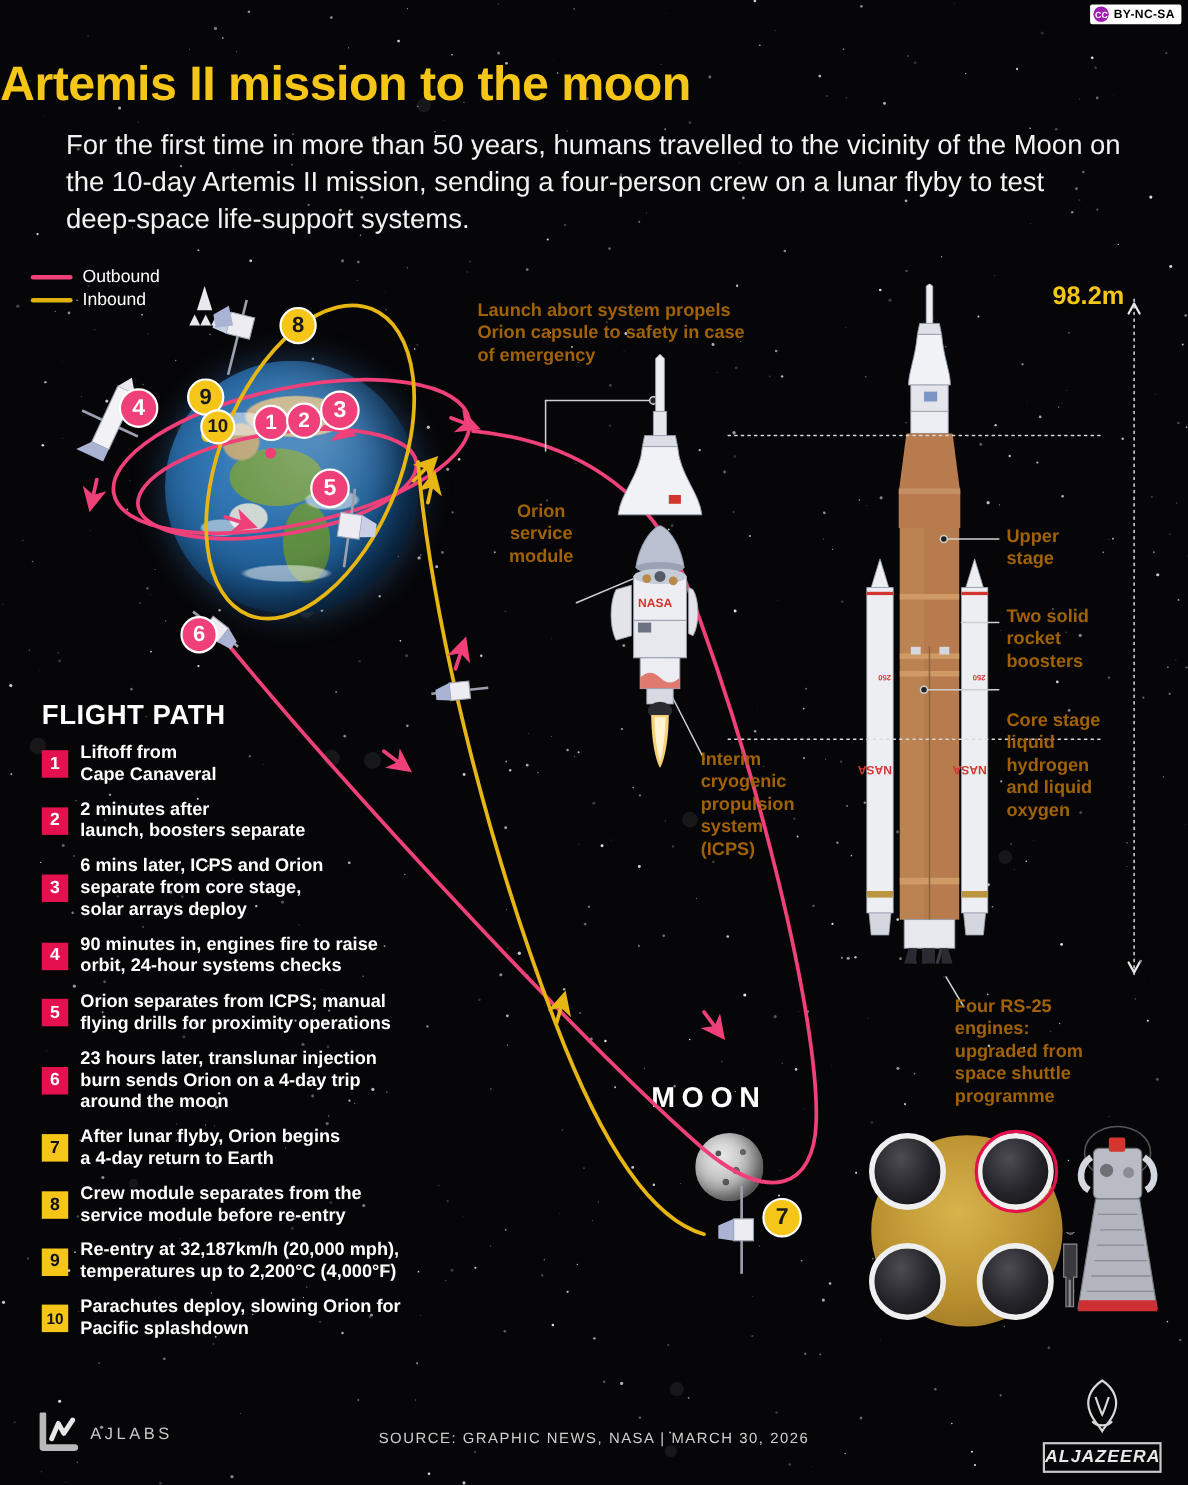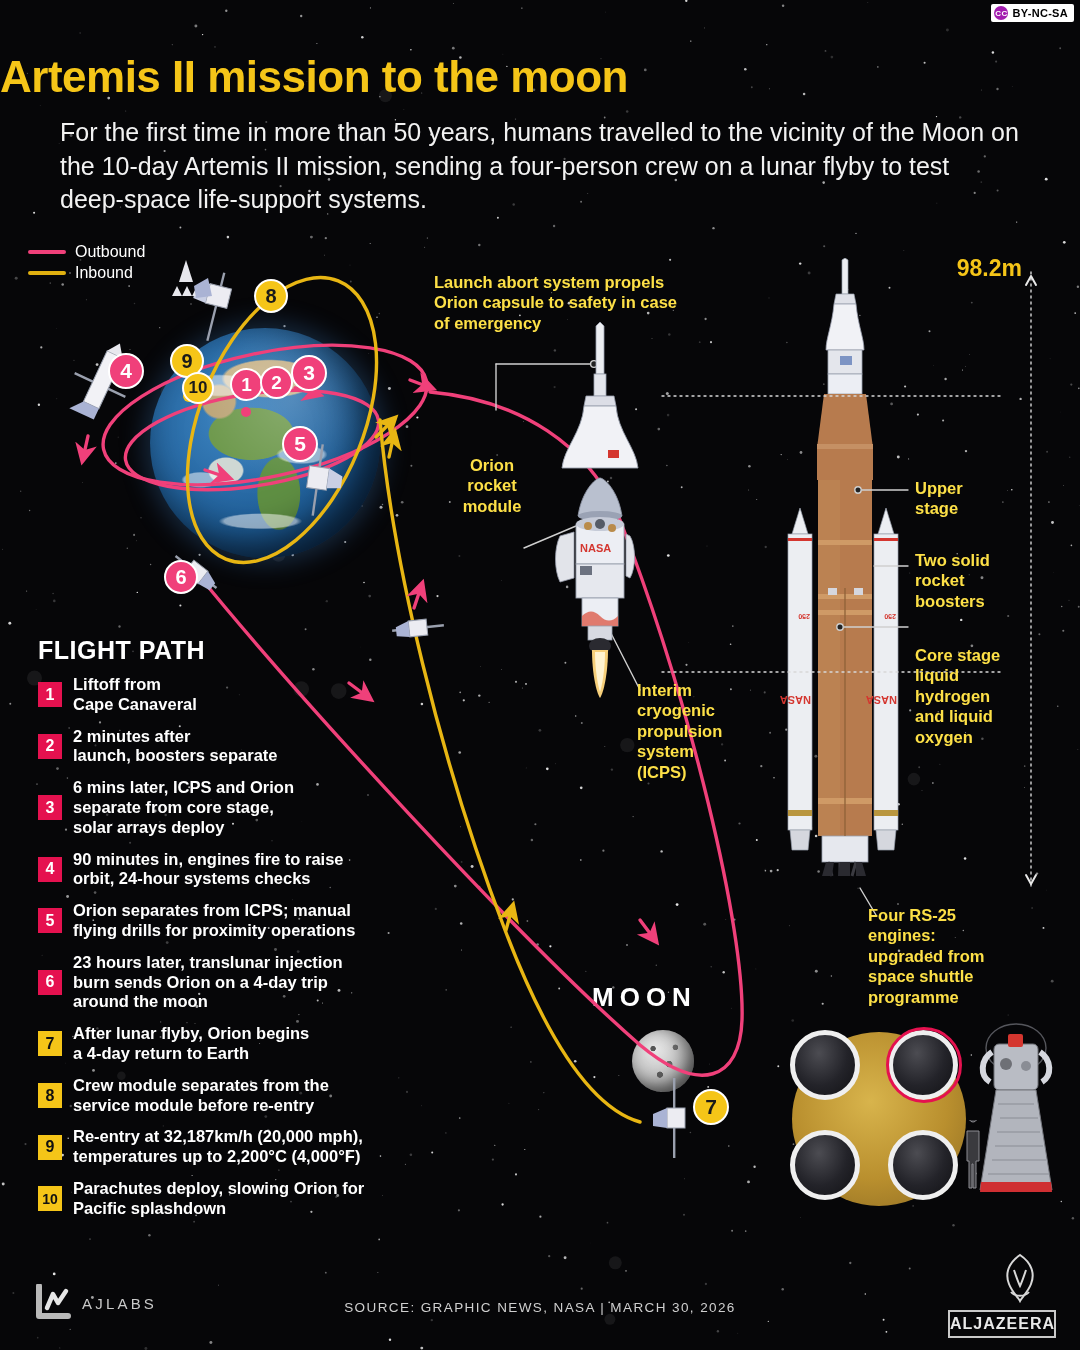--- a/index.html
+++ b/index.html
@@ -70,21 +70,21 @@
   .fp{position:absolute;left:38px;top:636px;width:420px;z-index:30;}
   .fp-title{font-size:25px;font-weight:bold;letter-spacing:.5px;margin:0 0 10px 0;}
   .fp-item{display:flex;align-items:center;gap:11px;margin-bottom:12px;}
   .fp-badge{flex:0 0 auto;width:24px;height:25px;display:flex;align-items:center;justify-content:center;
     font-size:16px;font-weight:bold;}
   .fp-badge.pink{background:#E5114F;color:#fff;}
   .fp-badge.yellow{background:#F5C518;color:#111;}
   .fp-text{font-size:16.5px;line-height:1.2;font-weight:bold;color:#fff;}
 
   
-  .callout{position:absolute;font-size:16.5px;line-height:1.24;font-weight:bold;color:#fde047;z-index:28;}
+  .callout{position:absolute;font-size:16.5px;line-height:1.24;font-weight:bold;color:#a16207;z-index:28;}
   .callout.c-center{text-align:center;}
 
   .height-label{position:absolute;right:58px;top:255px;font-size:23px;font-weight:bold;
     color:#F5C518;z-index:28;}
 
   
   .sls{position:absolute;left:778px;top:258px;width:132px;height:620px;z-index:16;}
 
   
   .eng-plate{position:absolute;left:792px;top:1032px;width:174px;height:174px;border-radius:50%;
@@ -95,21 +95,21 @@
   .hilite-ring{position:absolute;border-radius:50%;border:3px solid #E5114F;box-sizing:border-box;z-index:17;}
   .rs25{position:absolute;left:972px;top:1022px;width:88px;height:180px;z-index:15;}
   .person{position:absolute;left:962px;top:1120px;width:22px;height:70px;z-index:16;}
 
   
   .footer{position:absolute;left:0;bottom:0;width:1080px;height:90px;z-index:30;}
   .ajlabs{position:absolute;left:34px;top:24px;display:flex;align-items:center;gap:8px;}
   .ajlabs-text{font-size:15px;letter-spacing:3.2px;color:#c9c9c9;font-weight:500;}
   .source{position:absolute;left:0;top:40px;width:1080px;text-align:center;
     font-size:13.5px;letter-spacing:1.4px;color:#cfcfcf;}
-  .ajz{position:absolute;right:24px;top:-8px;width:108px;text-align:right;}
+  .ajz{position:absolute;right:24px;top:-8px;width:108px;text-align:center;font-style:italic;}
   .ajz-box{margin-top:2px;border:2px solid #c9c9c9;padding:3px 0;font-size:16px;font-weight:bold;
     letter-spacing:1px;color:#e9e9e9;}
 </style>
 </head>
 <body>
 
 <div id="stage">
 
   <svg class="starfield" width="1080" height="1350" viewBox="0 0 1080 1350">
     <rect width="1080" height="1350" fill="#060608"></rect>
@@ -1005,21 +1005,21 @@
   <div class="marker pink" style="left:164px;top:560px;width:34px;height:34px;font-size:20px;">6</div>
   <div class="marker yellow" style="left:693px;top:1089px;width:36px;height:36px;font-size:21px;">7</div>
   <div class="marker yellow" style="left:254px;top:279px;width:34px;height:34px;font-size:20px;">8</div>
   <div class="marker yellow" style="left:170px;top:344px;width:34px;height:34px;font-size:20px;">9</div>
   <div class="marker yellow" style="left:182px;top:372px;width:32px;height:32px;font-size:17px;">10</div>
 
   <div class="callout" style="left:434px;top:272px;width:270px;white-space:pre-line;">Launch abort system propels
 Orion capsule to safety in case
 of emergency</div>
   <div class="callout c-center" style="left:440px;top:455px;width:104px;white-space:pre-line;">Orion
-rocket
+service
 module</div>
   <div class="callout" style="left:637px;top:680px;width:120px;white-space:pre-line;">Interim
 cryogenic
 propulsion
 system
 (ICPS)</div>
   <div class="callout" style="left:915px;top:478px;width:130px;white-space:pre-line;">Upper
 stage</div>
   <div class="callout" style="left:915px;top:550px;width:130px;white-space:pre-line;">Two solid
 rocket

